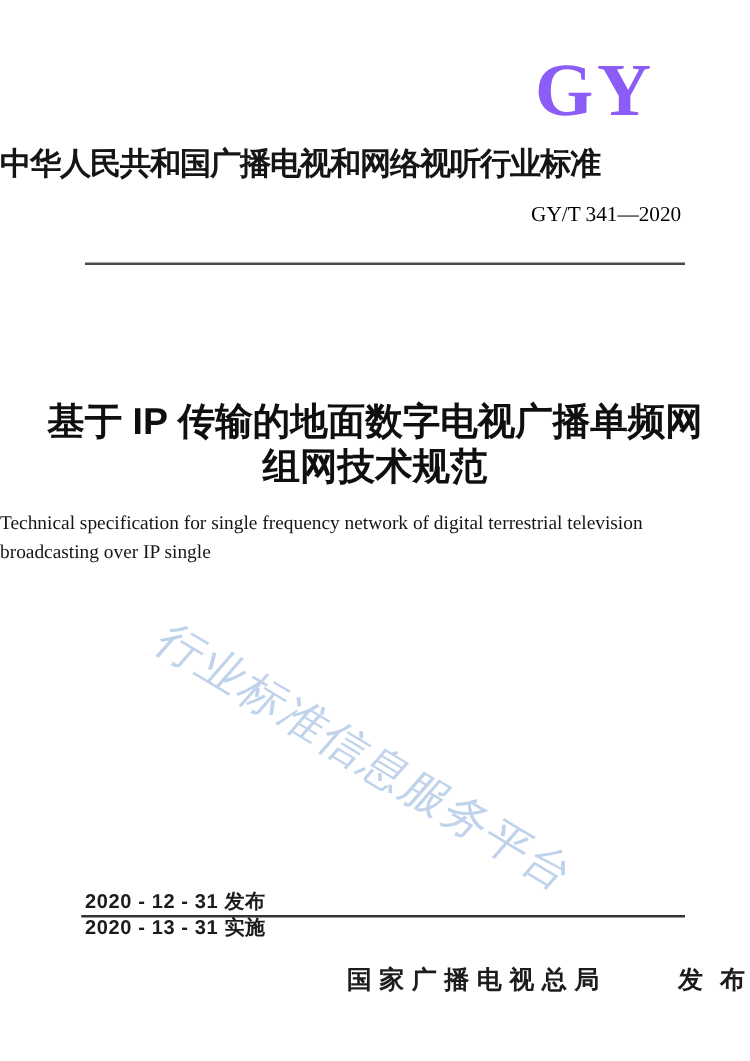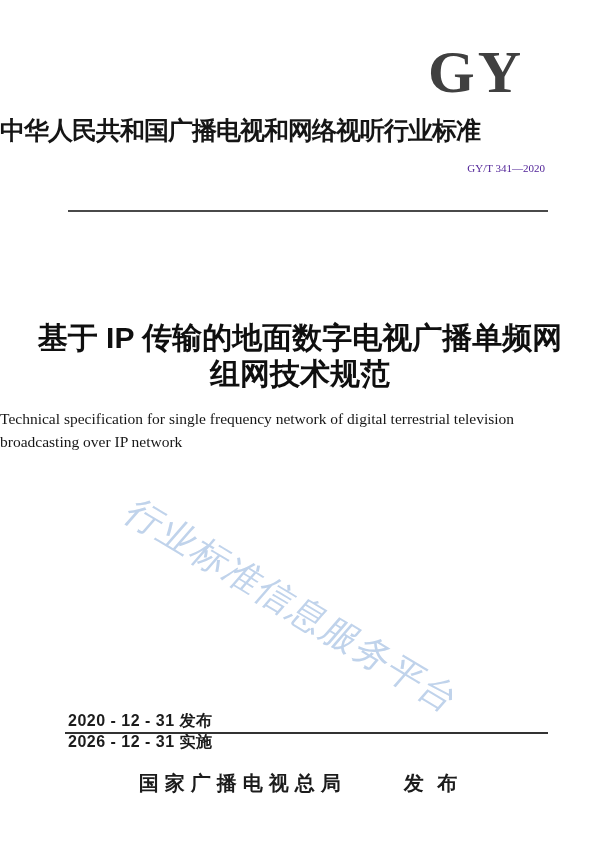--- a/index.html
+++ b/index.html
@@ -16,43 +16,43 @@
 
   .gy-logo {
     position: absolute;
     top: 42px;
     right: 76px;
     font-family: "Liberation Serif", "DejaVu Serif", serif;
     font-weight: bold;
     font-size: 60px;
     line-height: 1;
     letter-spacing: 3px;
-    color: #404040;
+    color: #8b5cf6;
   }
 
   .header-title {
     position: absolute;
     top: 114px;
     left: 0;
     width: 100%;
     text-align: left;
     font-size: 25px;
     font-weight: 600;
     letter-spacing: -1px;
     color: #151515;
     white-space: nowrap;
   }
 
   .standard-code {
     position: absolute;
     top: 162px;
     right: 55px;
     font-family: "Liberation Serif", "DejaVu Serif", serif;
-    font-size: 11px;
-    color: #4c1d95;
+    font-size: 17px;
+    color: #000000;
   }
 
   .header-rule {
     position: absolute;
     top: 210px;
     left: 68px;
     width: 480px;
     height: 2px;
     background: #4a4a4a;
   }
@@ -117,21 +117,21 @@
     height: 2px;
     background: #333333;
   }
 
   .publisher-row {
     position: absolute;
     top: 770px;
     left: 0;
     width: 100%;
     display: flex;
-    justify-content: center;
+    justify-content: flex-end;
     align-items: baseline;
     gap: 42px;
     font-size: 20px;
     font-weight: 600;
     color: #1c1c1c;
     white-space: nowrap;
   }
   .publisher-name { letter-spacing: 6px; }
   .publish-label { letter-spacing: 4px; margin-left: 15px; }
 </style>
@@ -148,28 +148,28 @@
 
   <div class="header-rule"></div>
 
   <div class="doc-title">
     <div>基于 IP 传输的地面数字电视广播单频网</div>
     <div>组网技术规范</div>
   </div>
 
   <div class="subtitle-en">
     <div>Technical specification for single frequency network of digital terrestrial television</div>
-    <div>broadcasting over IP network</div>
+    <div>broadcasting over IP single</div>
   </div>
 
   <div class="watermark">行业标准信息服务平台</div>
 
   <div class="dates-row">
     <span>2020 - 12 - 31 发布</span>
-    <span>2026 - 12 - 31 实施</span>
+    <span>2020 - 13 - 31 实施</span>
   </div>
 
   <div class="footer-rule"></div>
 
   <div class="publisher-row">
     <span class="publisher-name">国家广播电视总局</span>
     <span class="publish-label">发 布</span>
   </div>
 
 </div>

